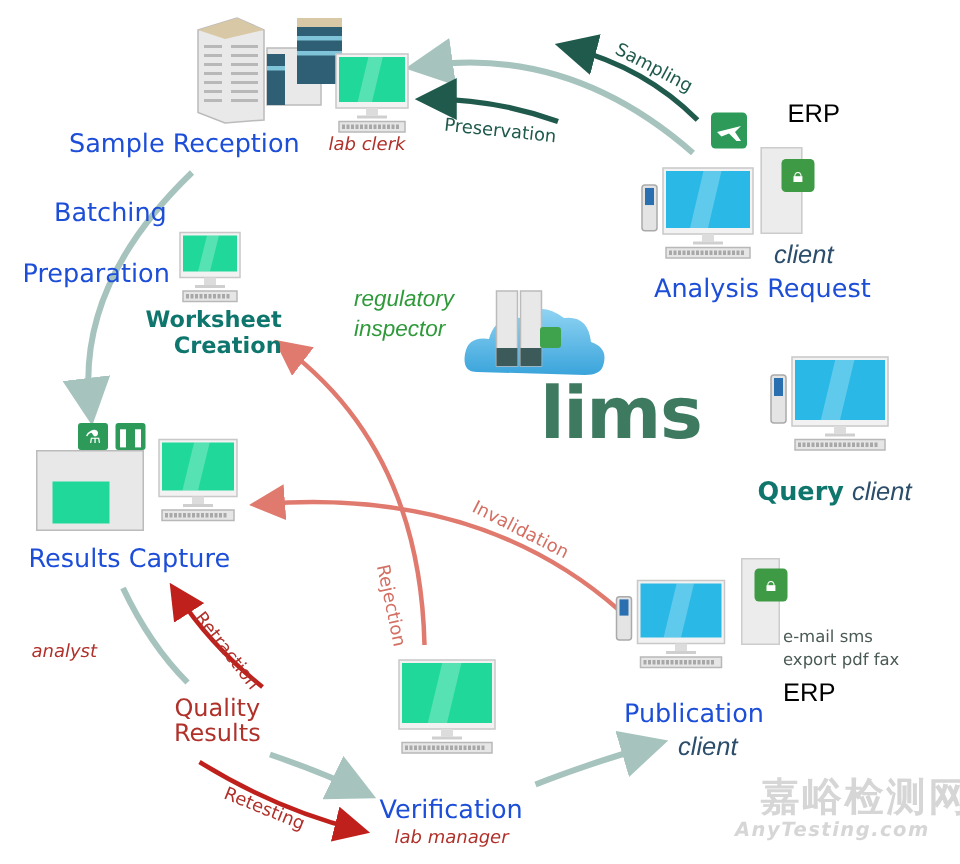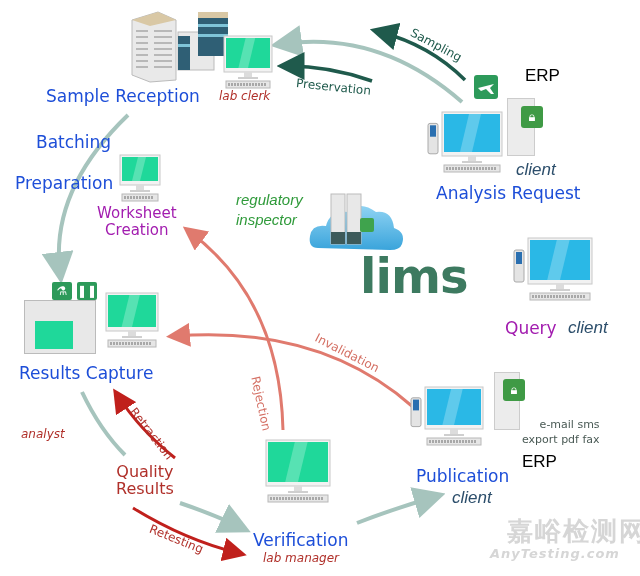--- a/index.html
+++ b/index.html
@@ -4,26 +4,26 @@
 <style>
   html, body { margin: 0; padding: 0; background: #ffffff; }
   body { width: 640px; height: 576px; position: relative; overflow: hidden; font-family: "Liberation Sans", sans-serif; }
   svg.main { position: absolute; left: 0; top: 0; width: 640px; height: 576px; }
   .lbl { position: absolute; white-space: nowrap; font-family: "DejaVu Sans", sans-serif; }
   .stage { color: #1d4ed8; font-size: 17px; }
   .role-red { color: #b0302a; font-style: italic; font-size: 12px; }
   .role-blue { color: #2c4e6b; font-style: italic; font-size: 17px; font-family: "Liberation Sans", sans-serif; }
   .role-green { color: #2f9a3a; font-style: italic; font-size: 15px; font-family: "Liberation Sans", sans-serif; }
   .erp { color: #000000; font-size: 17px; font-family: "Liberation Sans", sans-serif; }
-  .small { color: #4a5a55; font-size: 11px; text-align: right; line-height: 15px; }
+  .small { color: #4a5a55; font-size: 11px; text-align: left; line-height: 15px; }
   .qc { color: #b0302a; font-size: 16px; line-height: 17px; text-align: center; }
   .wm-cn { color: #d6d6d6; font-size: 26px; font-weight: bold; letter-spacing: 2px; font-family: "DejaVu Sans", sans-serif; margin-left: 20px; }
   .wm-en { color: #d6d6d6; font-size: 13px; font-style: italic; font-weight: bold; letter-spacing: 1px; }
   .lims { color: #3d7a60; font-size: 48px; font-weight: bold; font-family: "DejaVu Sans", sans-serif; letter-spacing: -1px; }
-  .gray-stage { color: #a21caf; font-size: 15px; text-align: center; line-height: 17px; }
+  .gray-stage { color: #0f766e; font-size: 15px; text-align: right; line-height: 17px; font-weight: bold; }
   .arrow-txt { font-family: "DejaVu Sans", sans-serif; font-size: 12px; }
 </style>
 </head>
 <body>
 
 <svg class="main" viewBox="0 0 640 576">
   <defs>
     <marker id="mGray" markerWidth="8" markerHeight="8" refX="5" refY="4" orient="auto" markerUnits="strokeWidth">
       <path d="M0,0 L8,4 L0,8 Z" fill="#a6c4bd"></path>
     </marker>

